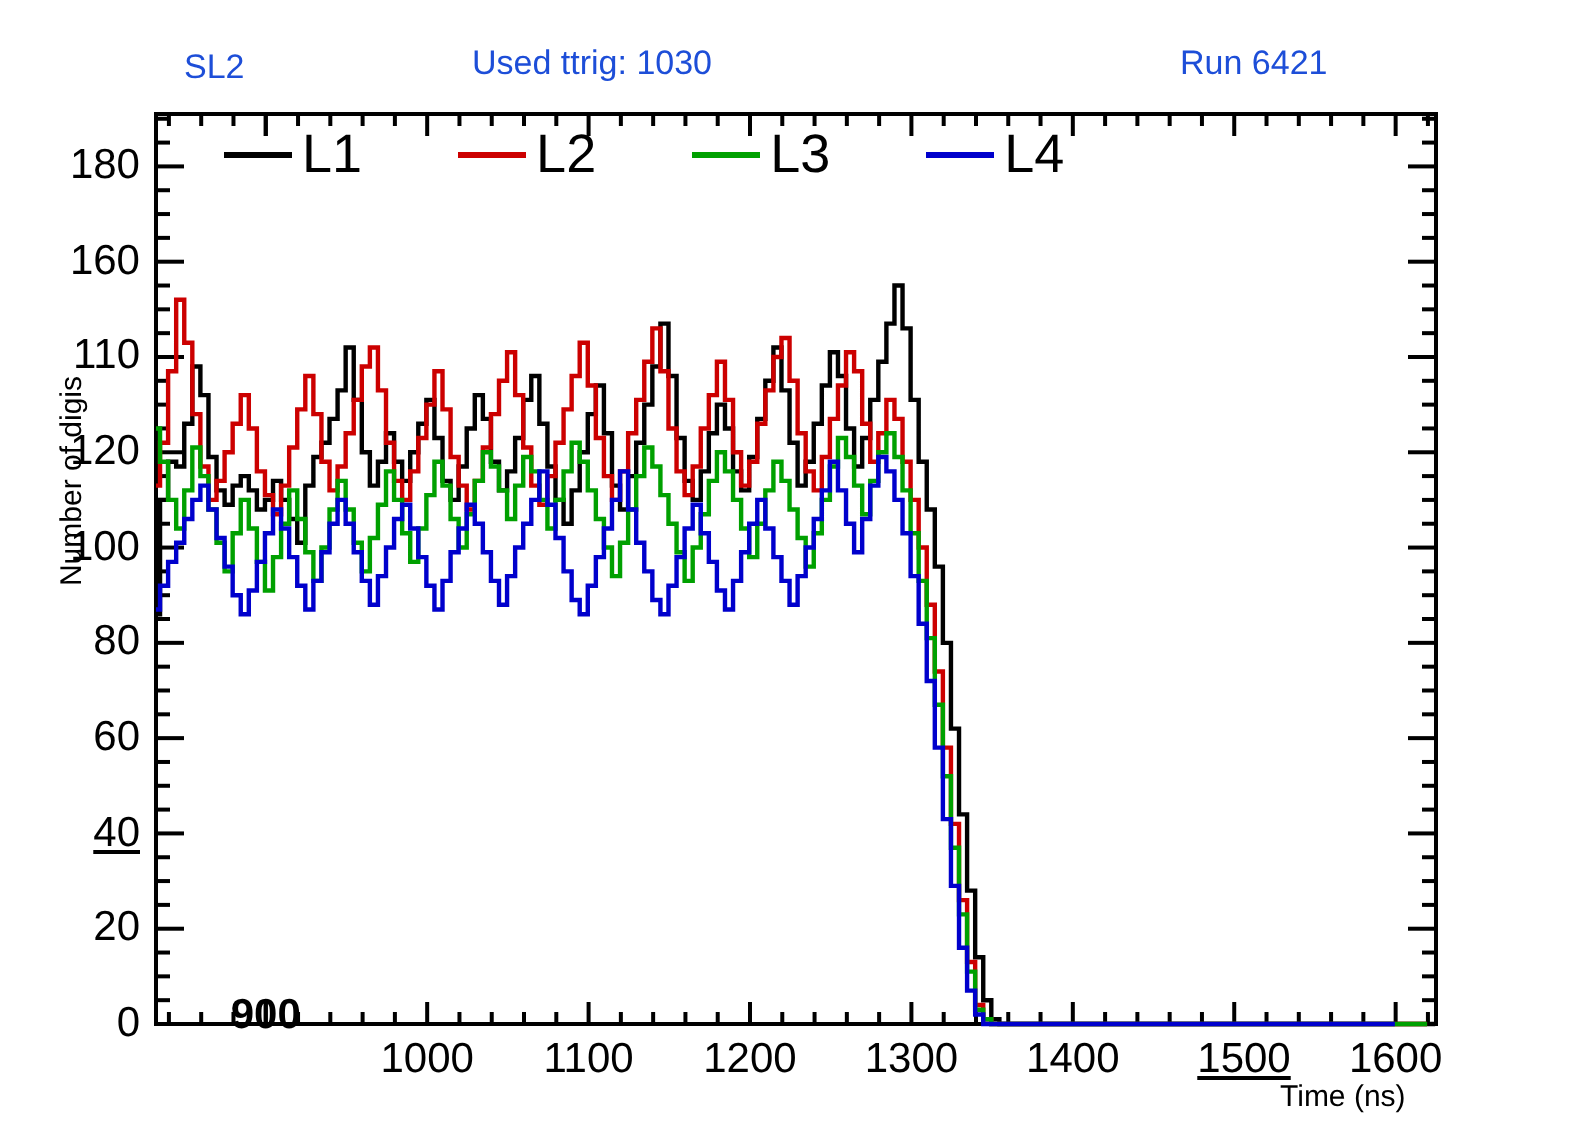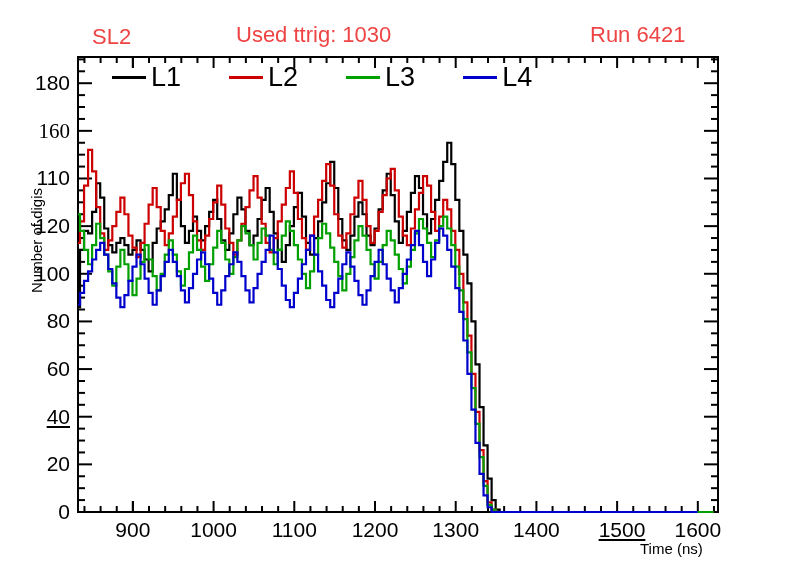--- a/index.html
+++ b/index.html
@@ -4,21 +4,21 @@
 <style>
   html,body{margin:0;padding:0;}
   body{
     width:796px;height:572px;
     background:#ffffff;
     font-family:"Liberation Sans", sans-serif;
     overflow:hidden;
     position:relative;
   }
   #root-canvas{position:absolute;left:0;top:0;width:796px;height:572px;}
-  .hdr{position:absolute;font-size:22px;color:#ef4444;white-space:nowrap;}
+  .hdr{position:absolute;font-size:17px;color:#1d4ed8;white-space:nowrap;}
   #hdr-left{left:92px;top:24px;}
   #hdr-center{left:236px;top:22px;}
   #hdr-right{left:590px;top:22px;}
   .axis-title{position:absolute;font-size:15px;color:#000;white-space:nowrap;}
   #ylab{
     left:-34px;top:232px;width:140px;text-align:center;
     transform:rotate(-90deg);transform-origin:50% 50%;
   }
   #xlab{left:640px;top:540px;}
   .tick-label{position:absolute;font-size:21px;color:#000;white-space:nowrap;}
@@ -236,23 +236,23 @@
 
 <div id="tick-labels">
     <div class="tick-label ylab-t" style="left: 26px; top: 500px;">0</div>
     <div class="tick-label ylab-t" style="left: 26px; top: 452.356px;">20</div>
     <div class="tick-label ylab-t" style="left: 26px; top: 404.712px; text-decoration: underline;">40</div>
     <div class="tick-label ylab-t" style="left: 26px; top: 357.068px;">60</div>
     <div class="tick-label ylab-t" style="left: 26px; top: 309.424px;">80</div>
     <div class="tick-label ylab-t" style="left: 26px; top: 261.78px;">100</div>
     <div class="tick-label ylab-t" style="left: 26px; top: 214.136px;">120</div>
     <div class="tick-label ylab-t" style="left: 26px; top: 166.492px;">110</div>
-    <div class="tick-label ylab-t" style="left: 26px; top: 118.848px; font-family: Liberation Serif, serif;">160</div>
+    <div class="tick-label ylab-t" style="left: 26px; top: 118.848px;">160</div>
     <div class="tick-label ylab-t" style="left: 26px; top: 71.2042px;">180</div>
-    <div class="tick-label xlab-t" style="left: 102.88px; top: 518px;">900</div>
+    <div class="tick-label xlab-t" style="left: 102.88px; top: 496px; font-weight: bold;">900</div>
     <div class="tick-label xlab-t" style="left: 183.586px; top: 518px;">1000</div>
     <div class="tick-label xlab-t" style="left: 264.293px; top: 518px;">1100</div>
     <div class="tick-label xlab-t" style="left: 344.999px; top: 518px; text-align: center;">1200</div>
     <div class="tick-label xlab-t" style="left: 425.705px; top: 518px;">1300</div>
     <div class="tick-label xlab-t" style="left: 506.411px; top: 518px;">1400</div>
     <div class="tick-label xlab-t" style="left: 592px; top: 518px; text-decoration: underline;">1500</div>
     <div class="tick-label xlab-t" style="left: 667.823px; top: 518px;">1600</div>
   </div>
 
 </body></html>

